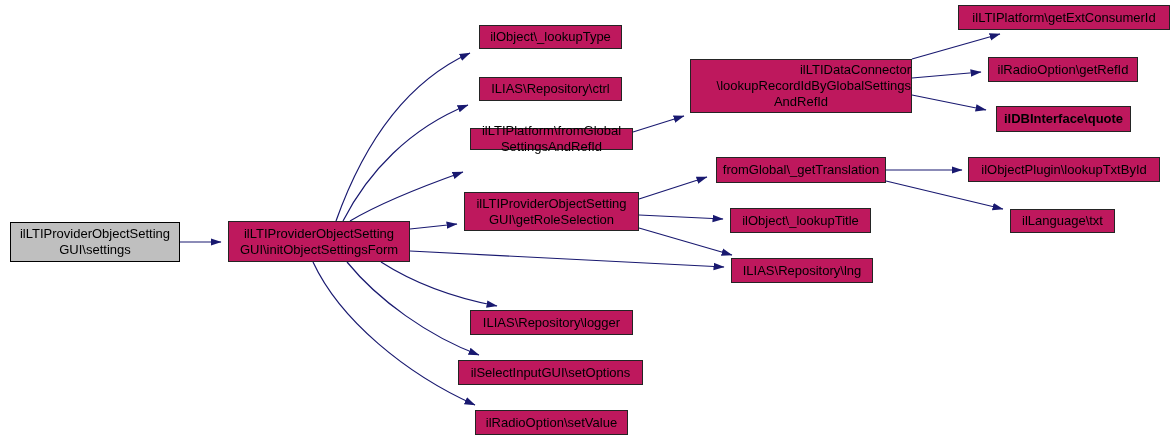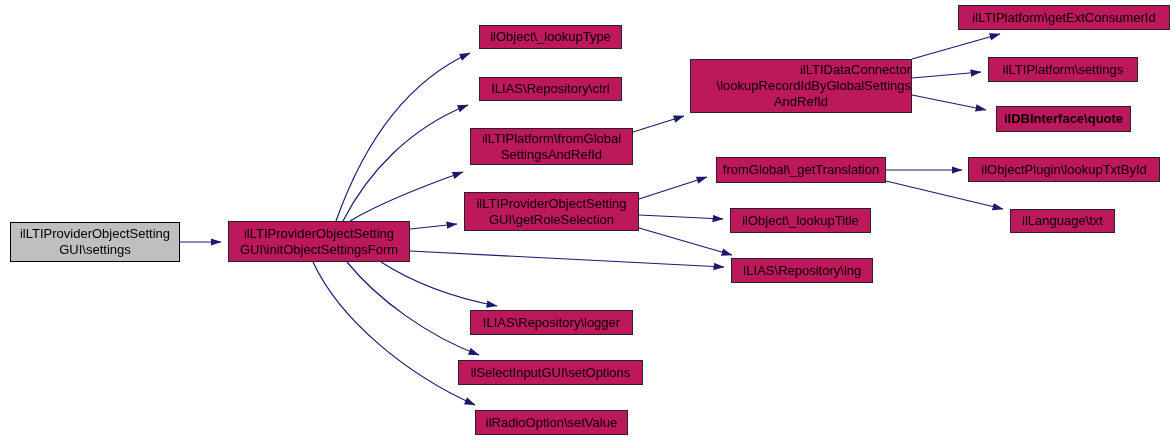--- a/index.html
+++ b/index.html
@@ -80,35 +80,35 @@
   <div class="node highlight" style="left:10px; top:222px; width:170px; height:40px;">ilLTIProviderObjectSetting
 GUI\settings</div>
 
   <div class="node" style="left:228px; top:221px; width:182px; height:41px;">ilLTIProviderObjectSetting
 GUI\initObjectSettingsForm</div>
 
   <div class="node" style="left:479px; top:25px; width:143px; height:24px;">ilObject\_lookupType</div>
 
   <div class="node" style="left:479px; top:77px; width:143px; height:24px;">ILIAS\Repository\ctrl</div>
 
-  <div class="node" style="left:470px; top:128px; width:163px; height:37px;text-align:center;">ilLTIPlatform\fromGlobal
+  <div class="node" style="left:470px; top:128px; width:163px; height:22px;text-align:center;">ilLTIPlatform\fromGlobal
 SettingsAndRefId</div>
 
   <div class="node" style="left:464px; top:192px; width:175px; height:39px;">ilLTIProviderObjectSetting
 GUI\getRoleSelection</div>
 
   <div class="node" style="left:690px; top:59px; width:222px; height:54px;">
     <span class="line left">ilLTIDataConnector</span>
     <span class="line left">\lookupRecordIdByGlobalSettings</span>
     <span class="line center">AndRefId</span>
   </div>
 
   <div class="node" style="left:958px; top:5px; width:212px; height:25px;">ilLTIPlatform\getExtConsumerId</div>
 
-  <div class="node" style="left:988px; top:57px; width:150px; height:25px;">ilLTIPlatform\settings</div>
+  <div class="node" style="left:988px; top:57px; width:150px; height:25px;">ilRadioOption\getRefId</div>
 
   <div class="node" style="left:996px; top:106px; width:135px; height:26px;font-weight:bold;">ilDBInterface\quote</div>
 
   <div class="node" style="left:716px; top:157px; width:170px; height:26px;">fromGlobal\_getTranslation</div>
 
   <div class="node" style="left:730px; top:208px; width:141px; height:25px;">ilObject\_lookupTitle</div>
 
   <div class="node" style="left:731px; top:258px; width:142px; height:25px;">ILIAS\Repository\lng</div>
 
   <div class="node" style="left:968px; top:157px; width:192px; height:25px;">ilObjectPlugin\lookupTxtById</div>

